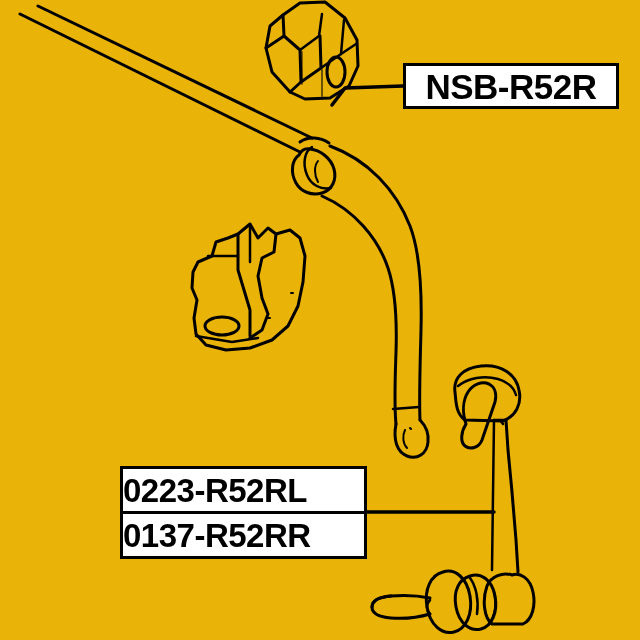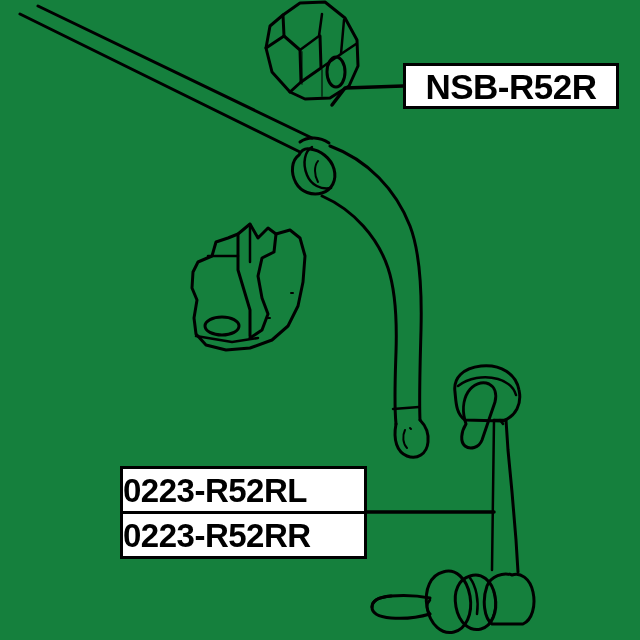--- a/index.html
+++ b/index.html
@@ -4,21 +4,21 @@
 <style>
   html, body {
     margin: 0;
     padding: 0;
     background: #ffffff;
   }
   #page {
     position: relative;
     width: 640px;
     height: 640px;
-    background: #15803d;
+    background: #eab308;
     overflow: hidden;
     font-family: "Liberation Sans", sans-serif;
   }
   #diagram {
     position: absolute;
     left: 0;
     top: 0;
     width: 640px;
     height: 640px;
   }
@@ -209,17 +209,17 @@
 
   <div class="label-box" id="label-nsb">
     <div class="label-text">NSB-R52R</div>
   </div>
 
   <div class="label-box" id="label-link">
     <div class="row first">
       <div class="label-text">0223-R52RL</div>
     </div>
     <div class="row">
-      <div class="label-text">0223-R52RR</div>
+      <div class="label-text">0137-R52RR</div>
     </div>
   </div>
 
 </div>
 
 </body></html>

